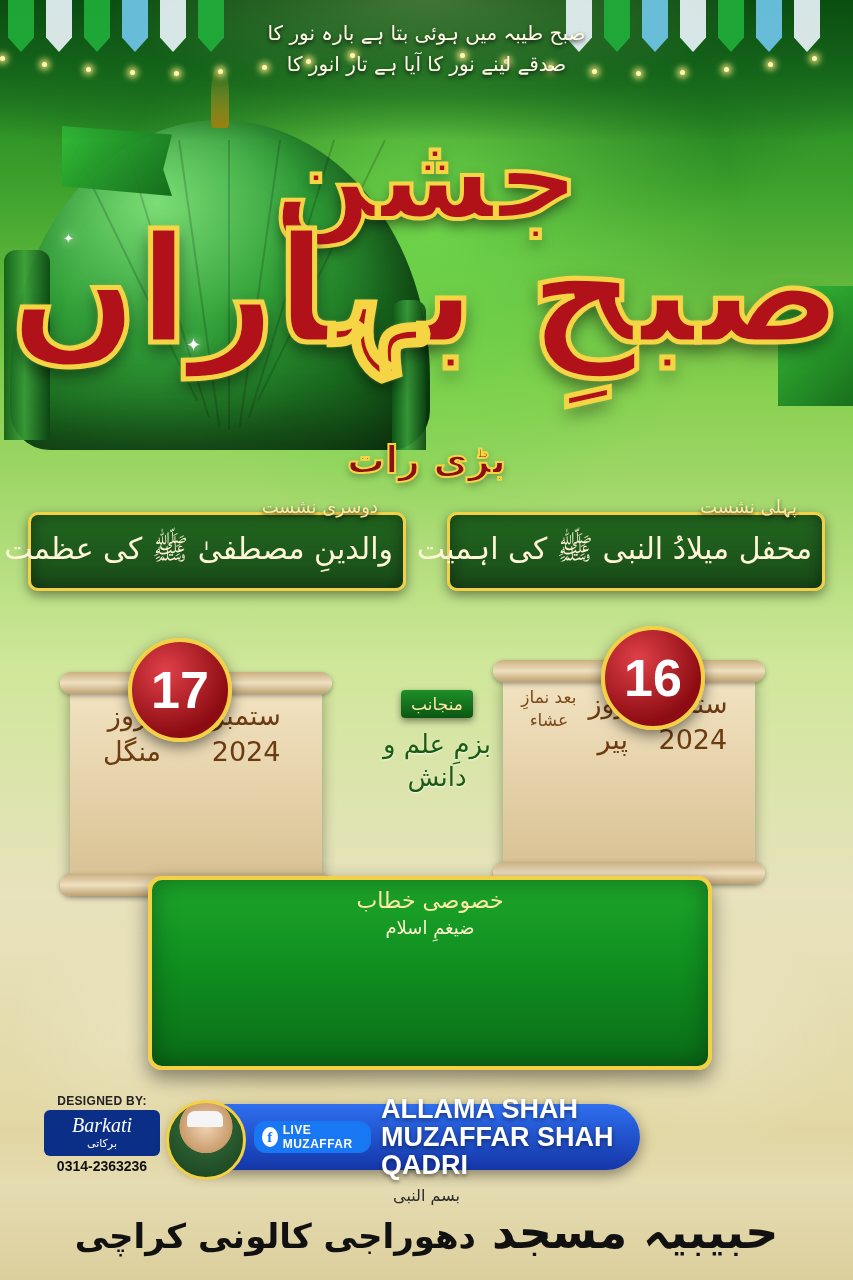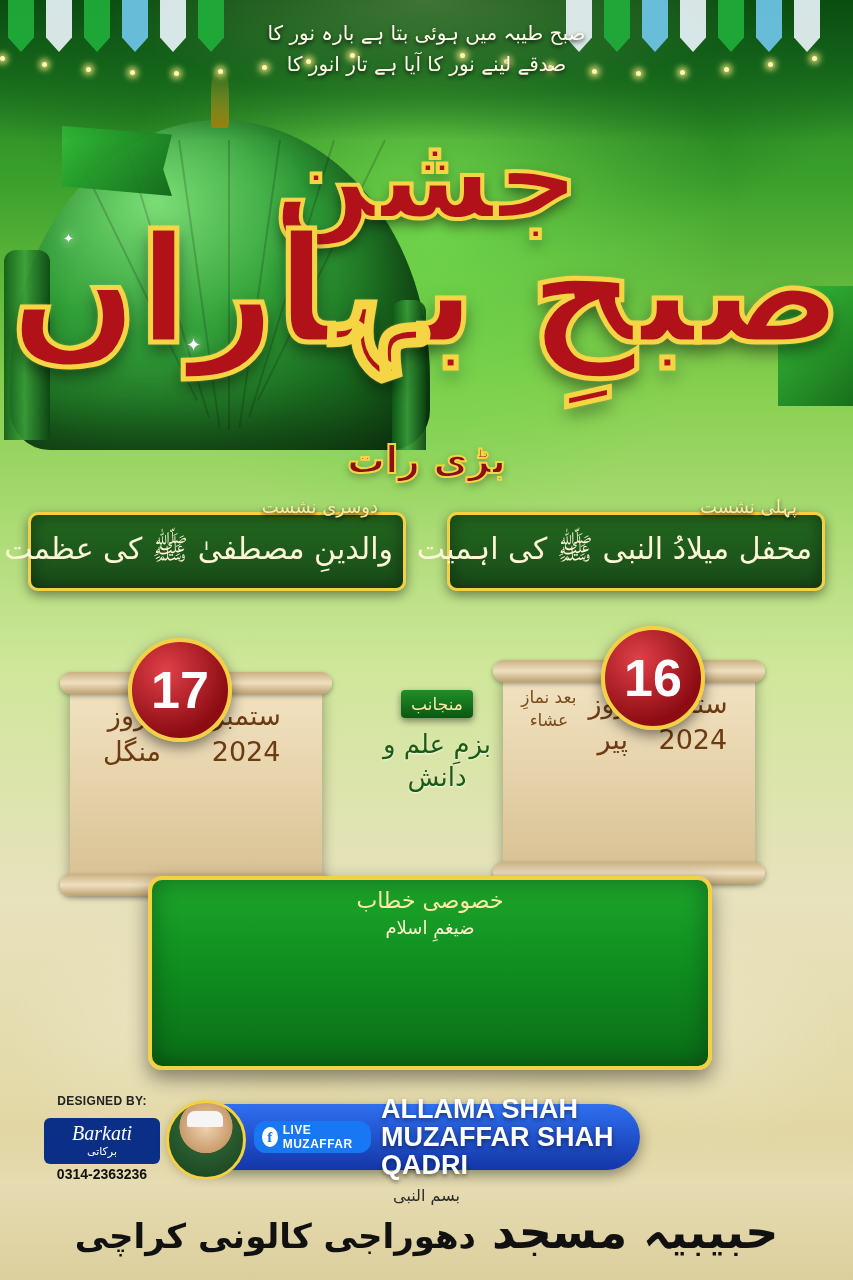--- a/index.html
+++ b/index.html
@@ -314,21 +314,21 @@
     text-align: center;
     z-index: 9;
   }
   .designer-label {
     font-size: 12px;
     font-weight: bold;
     color: #222;
     letter-spacing: .3px;
   }
   .designer-logo {
-    margin-top: 10px;
+    margin-top: 2px;
     background: #0b2f86;
     border-radius: 6px;
     color: #fff;
     padding: 4px 0 6px;
   }
   .designer-logo .nm {
     font-family: "Liberation Serif", serif;
     font-style: italic;
     font-size: 20px;
   }

